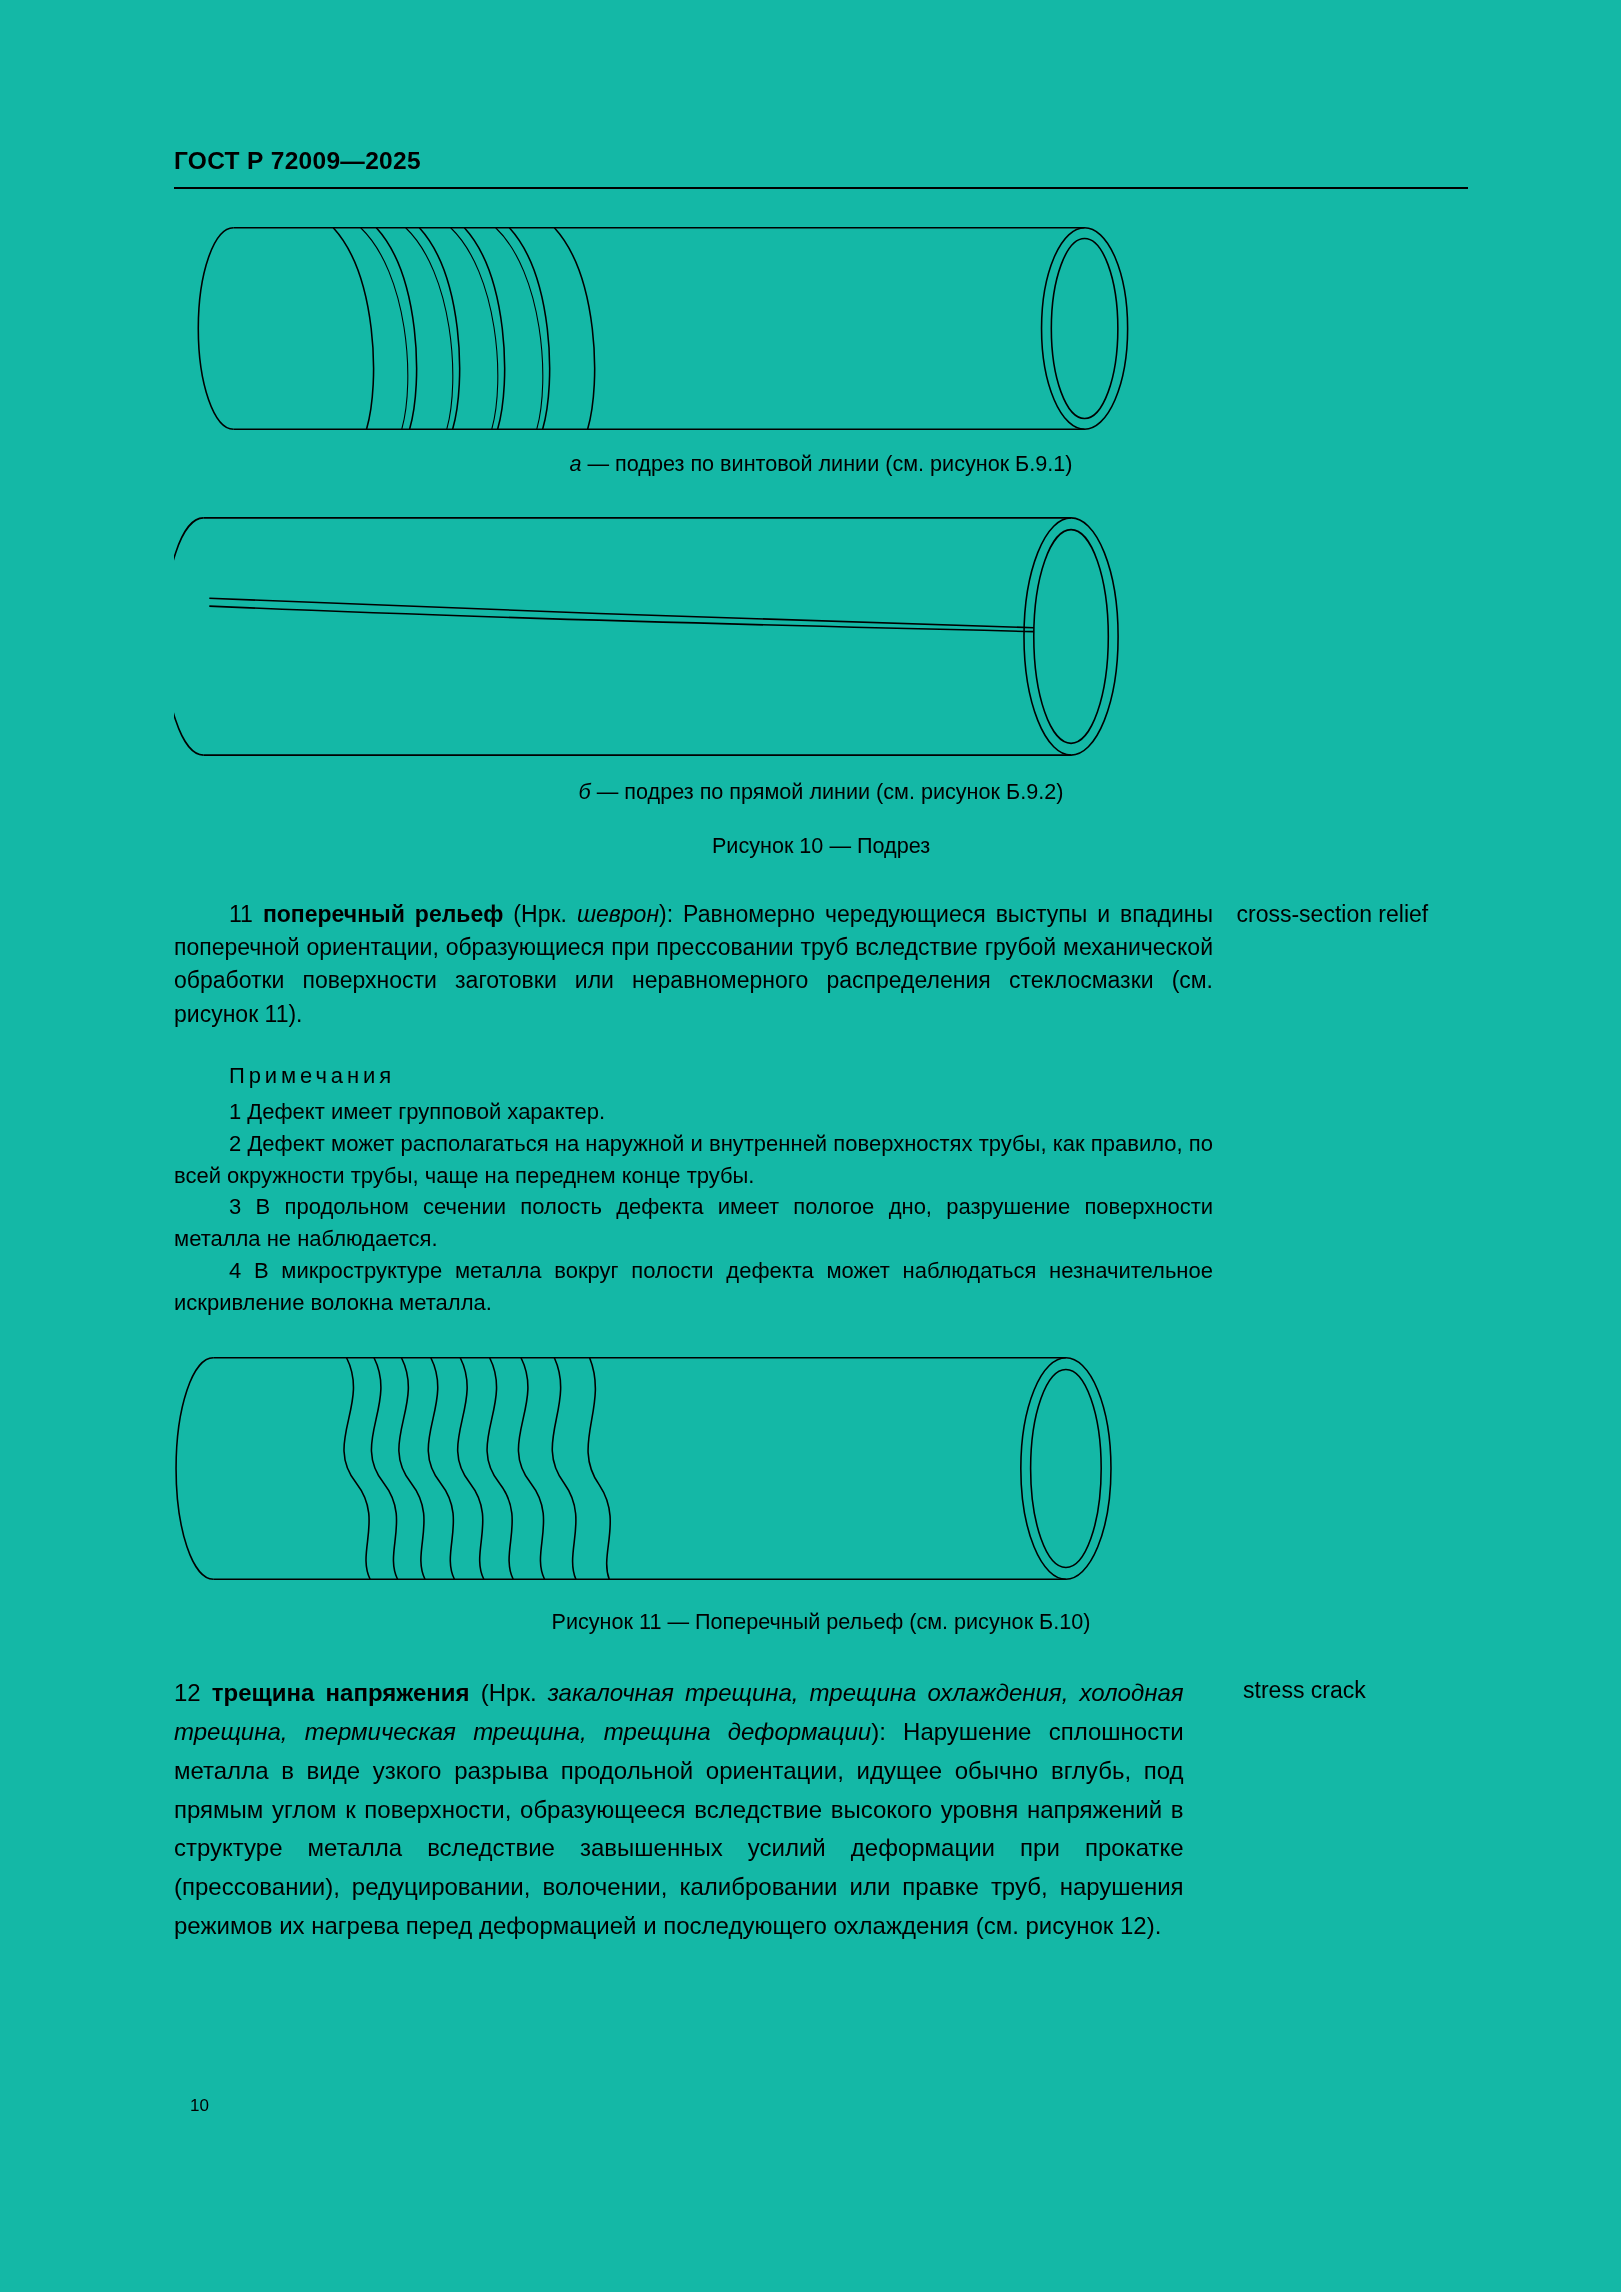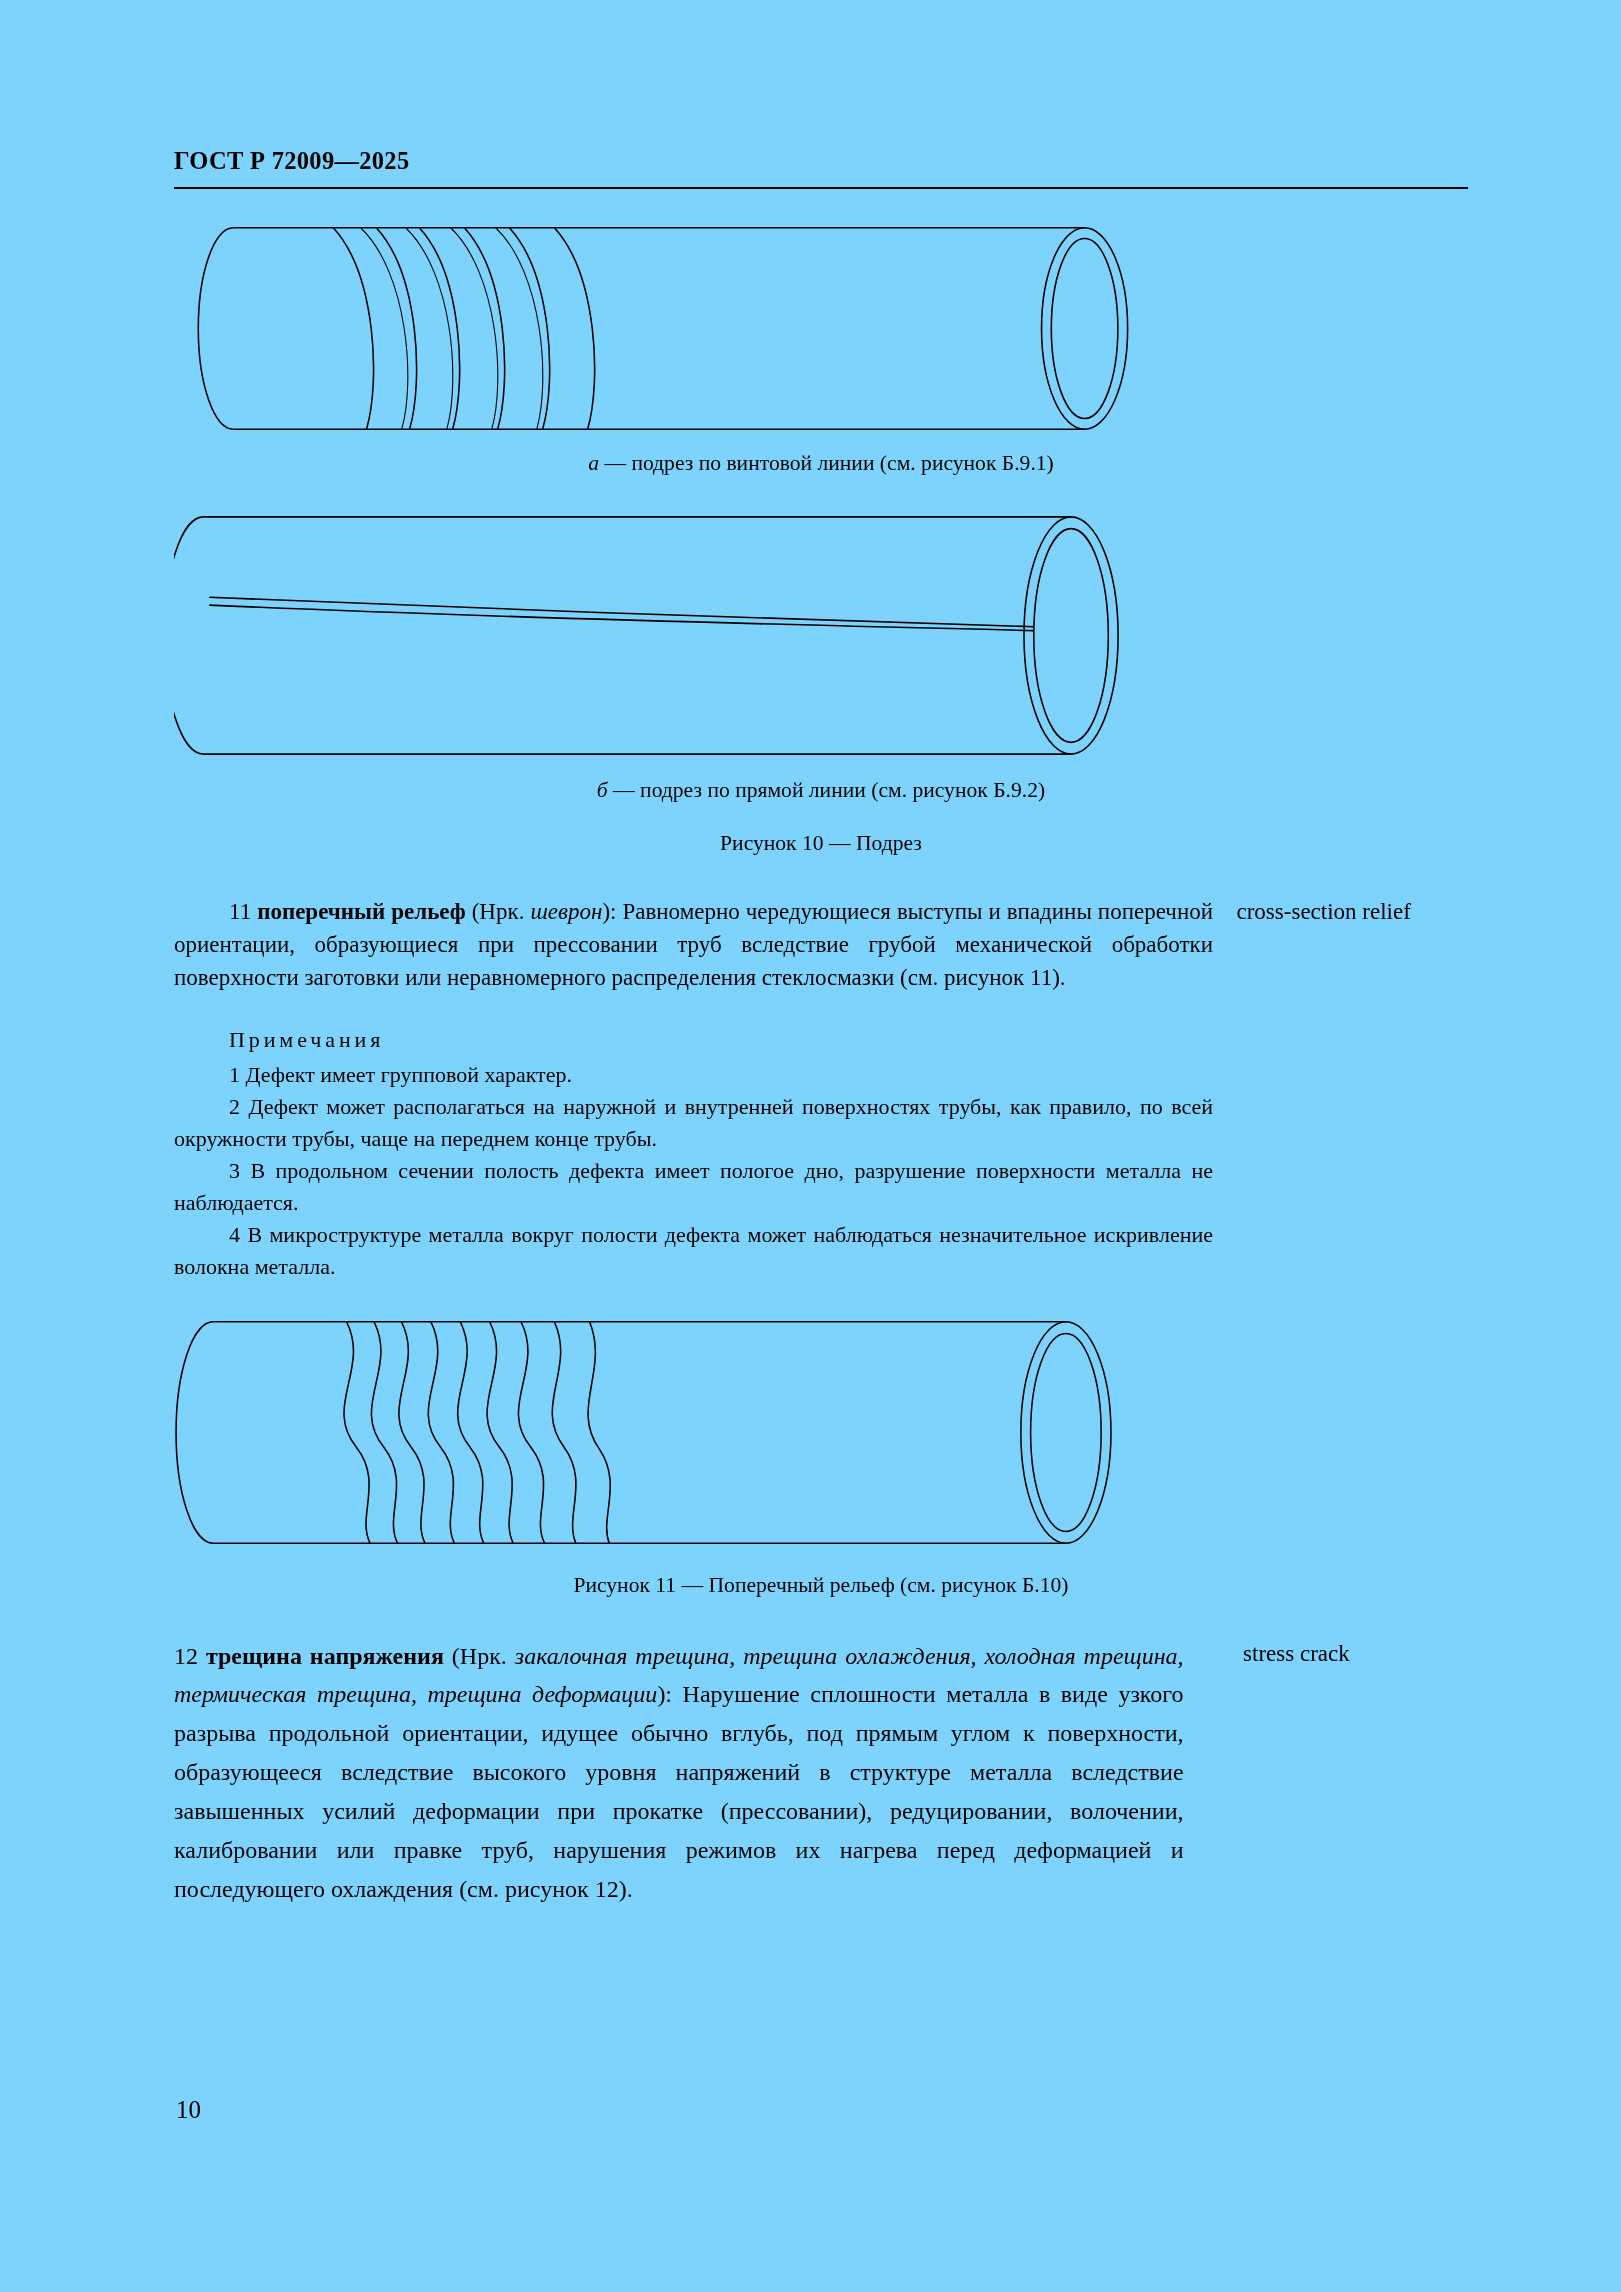--- a/index.html
+++ b/index.html
@@ -4,22 +4,22 @@
 <style>
   html, body {
     margin: 0;
     padding: 0;
     background: #ffffff;
   }
   .page {
     position: relative;
     width: 1621px;
     height: 2293px;
-    background: #7dd3fc;
-    font-family: Liberation Serif, serif;
+    background: #14b8a6;
+    font-family: Liberation Sans, sans-serif;
     color: #000000;
     box-sizing: border-box;
     overflow: hidden;
   }
   .content {
     position: absolute;
     left: 174px;
     top: 0;
     width: 1294px;
   }
@@ -101,23 +101,23 @@
     gap: 36px;
   }
   .term-body-2 {
     width: 1039px;
     font-size: 24px;
     line-height: 1.62;
     text-align: justify;
   }
   .page-number {
     position: absolute;
-    left: 176px;
+    left: 190px;
     top: 2096px;
-    font-size: 25px;
+    font-size: 17px;
   }
   svg { display: block; }
 </style>
 </head>
 <body>
 
 <div class="page">
 
   <div class="content">
 

